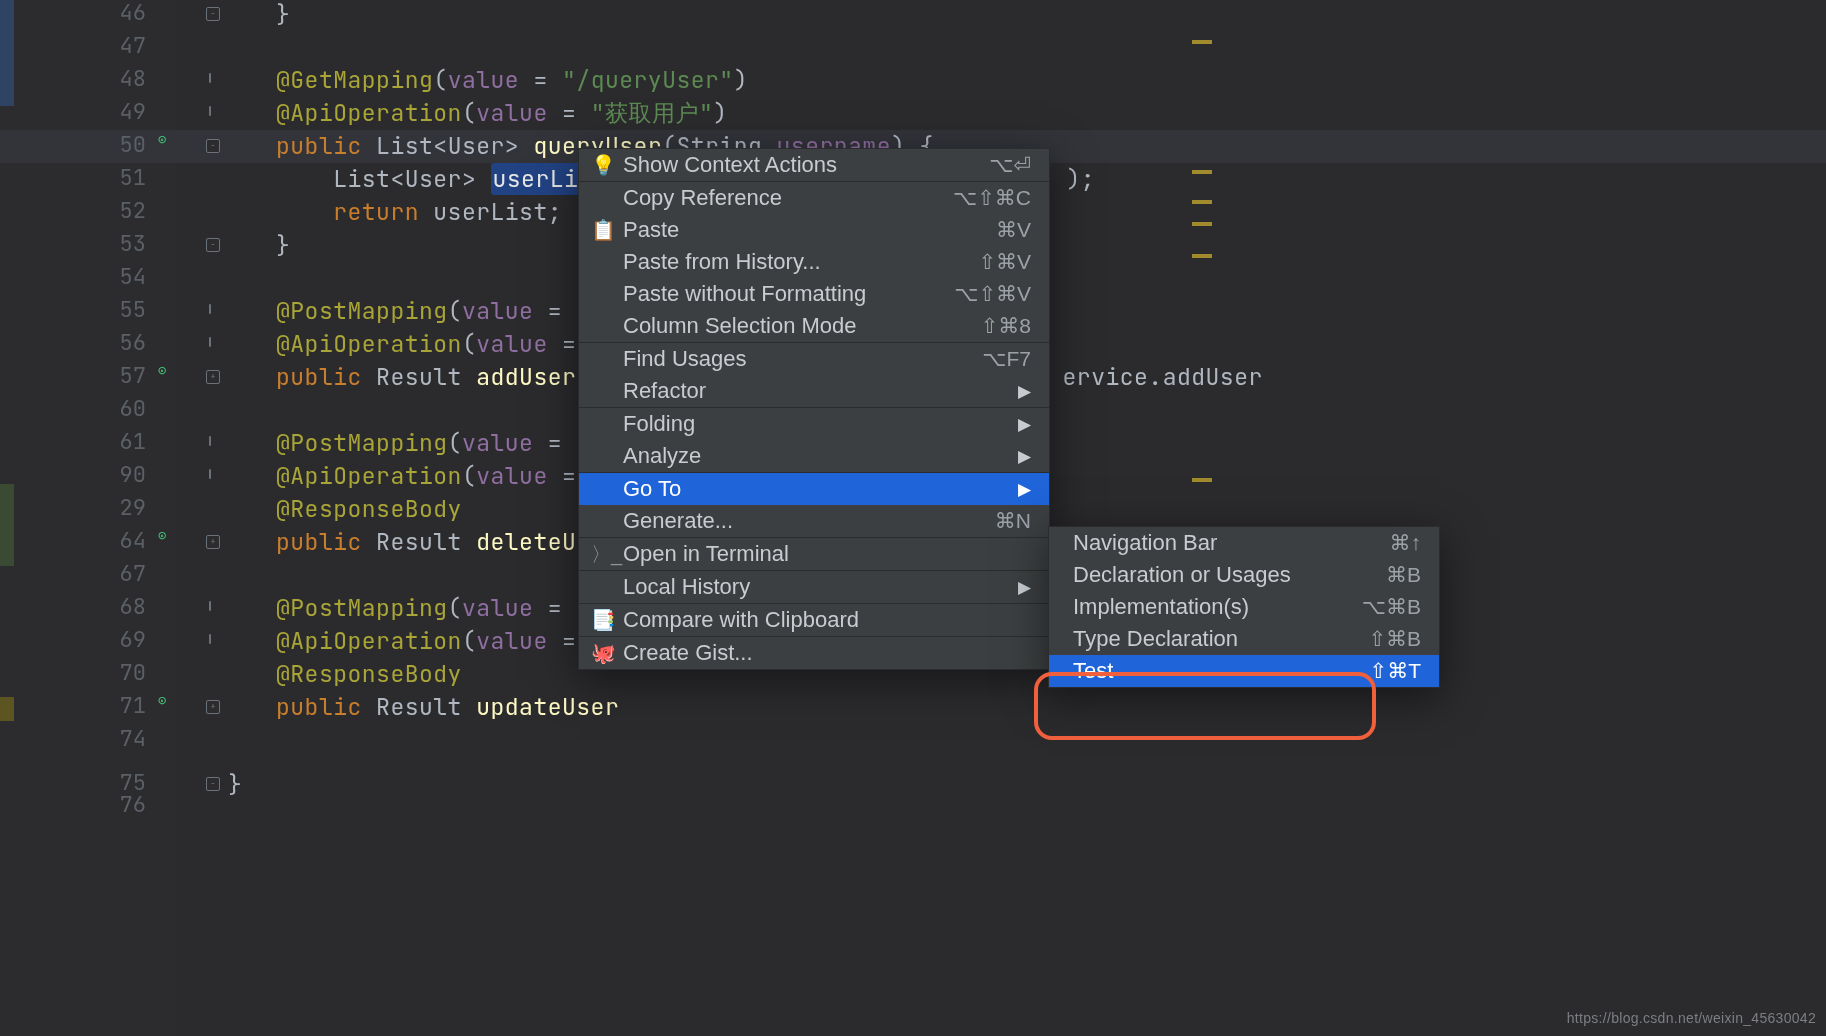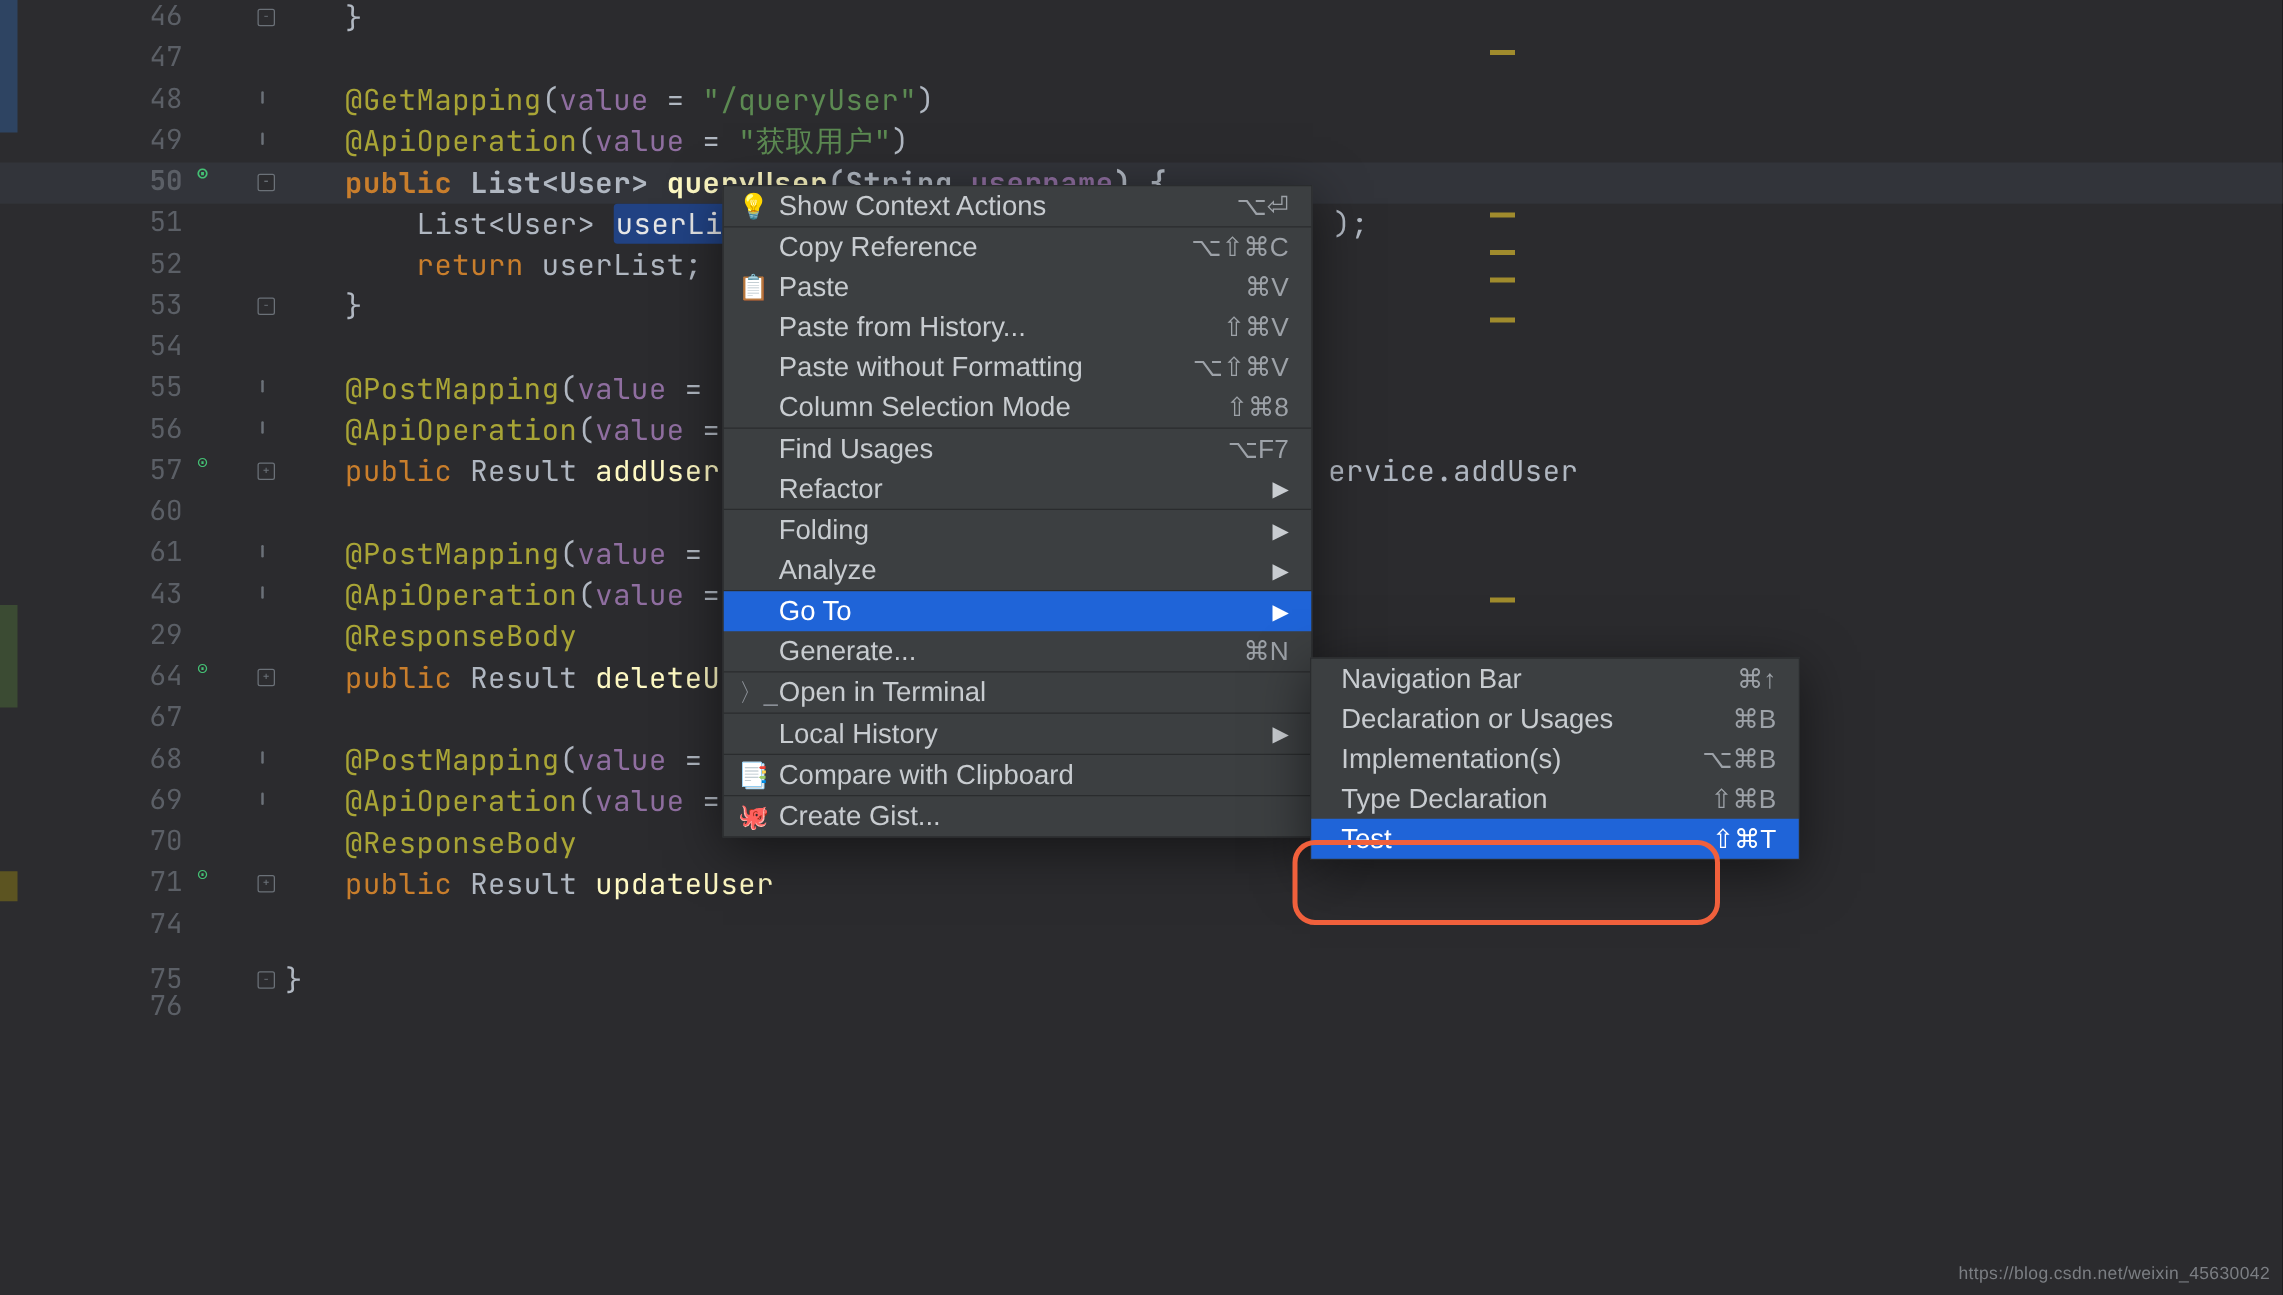--- a/index.html
+++ b/index.html
@@ -8,21 +8,21 @@
   .scale-wrap { transform-origin:0 0; }
 
   
   .editor { position:absolute; left:0; top:0; width:1826px; height:1036px; background:#2b2b2e; }
   .gut     { position:absolute; left:0; top:0; width:176px; height:100%; background:#2c2c2f; }
   .marks   { position:absolute; left:1192px; top:0; width:30px; height:100%; }
   .ln { position:absolute; left:0; width:100%; height:33px; }
   .num { position:absolute; left:114px; width:32px; text-align:right; color:#5b5f66; font-size:22px; }
   .ic  { position:absolute; left:150px; width:24px; text-align:center; color:#44c074; font-size:14px; }
   .fold{ position:absolute; left:206px; width:12px; height:12px; border:1px solid #6b7178; border-radius:2px; background:#2c2c2f; color:#6b7178; font-size:9px; line-height:10px; text-align:center; transform:translateY(9px);}
-  .curline { background:#32343a;font-weight:bold; }
+  .curline { background:#32343a; }
   .tok { white-space:pre; }
   .txt { position:absolute; left:78px; height:33px; line-height:33px; letter-spacing:.5px; }
 
   .c-kw { color:#c97e2c; }          
   .c-ann{ color:#a9a536; }          
   .c-ty { color:#b0b7c1; }
   .c-id { color:#b0b7c1; }
   .c-mth{ color:#fef9c3; }
   .c-str{ color:#5c8a52; }
   .c-prm{ color:#8f6ea0; }
@@ -117,21 +117,21 @@
         </div>
         <div class="ln" style="top: 394px;">
           <div class="num">60</div>
         </div>
         <div class="ln" style="top: 427px;">
           <div class="num">61</div>
           <div class="fold" style="border: none; background: rgb(107, 113, 120); width: 2px; height: 10px; left: 209px;"></div>
           <div class="txt tok" style="left: 276px;"><span class="c-ann">@PostMapping</span>(<span class="c-prm">value</span> = <span class="c-str">"/</span></div>
         </div>
         <div class="ln" style="top: 460px;">
-          <div class="num">43</div>
+          <div class="num">90</div>
           <div class="fold" style="border: none; background: rgb(107, 113, 120); width: 2px; height: 10px; left: 209px;"></div>
           <div class="txt tok" style="left: 276px;"><span class="c-ann">@ApiOperation</span>(<span class="c-prm">value</span> = <span class="c-str">"</span></div>
         </div>
         <div class="ln" style="top: 493px;">
           <div class="num">29</div>
           <div class="txt tok" style="left: 276px;"><span class="c-ann">@ResponseBody</span></div>
         </div>
         <div class="ln" style="top: 526px;">
           <div class="num">64</div>
           <div class="ic" style="color: rgb(68, 192, 116);">⊙</div>

